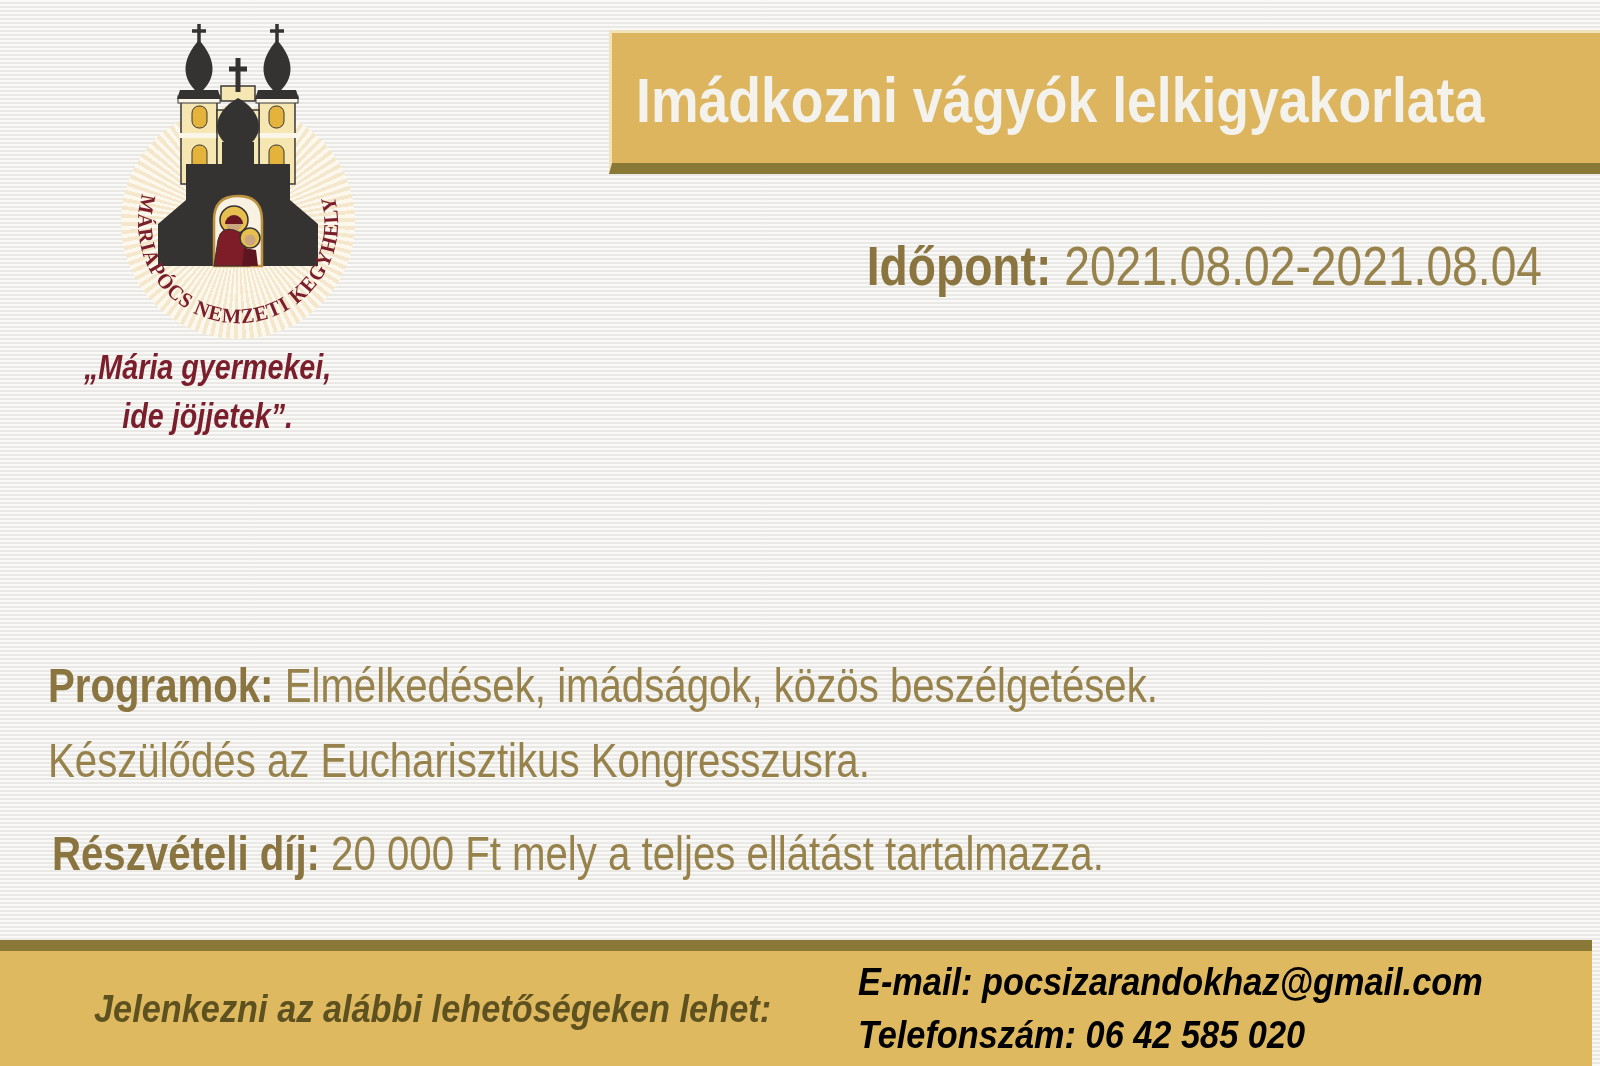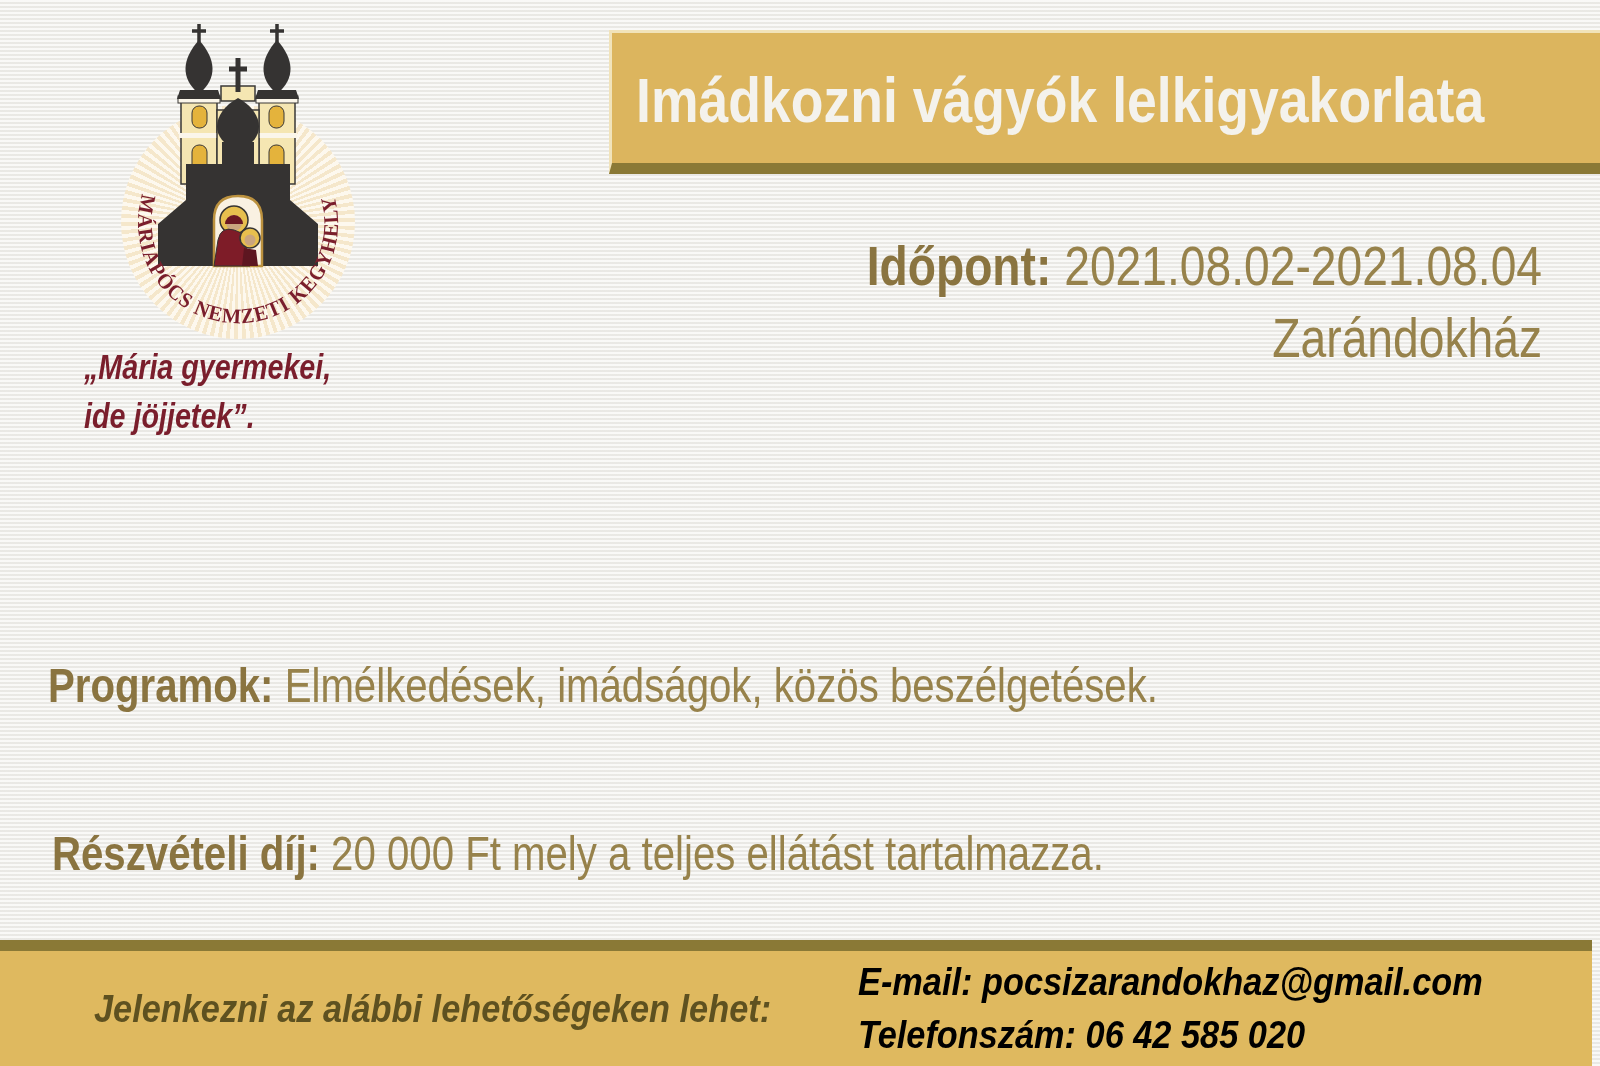--- a/index.html
+++ b/index.html
@@ -15,21 +15,21 @@
   .logo { position:absolute; left:108px; top:12px; width:260px; height:330px; }
   .sunburst {
     position:absolute; left:13px; top:93px; width:234px; height:234px; border-radius:50%;
     background:repeating-conic-gradient(from 0deg, #f5e7cb 0deg 2deg, #fdf8ee 2deg 4deg);
   }
   svg.emblem { position:absolute; left:0; top:0; width:260px; height:330px; }
 
   
   .quote {
     position:absolute; left:84px; top:342px; color:#7a1e2c;
-    font-style:italic; font-weight:bold; font-size:35px; line-height:49px;
+    font-style:italic; font-weight:bold; font-size:35px; line-height:49px;text-align:center;
   }
   .quote .qline { display:block; white-space:nowrap; transform:scaleX(.82); transform-origin:0 50%; }
 
   
   .banner {
     position:absolute; left:609px; right:0; top:30px; height:144px;
     background:#dcb55e;
     border-top:3px solid #f1e3ba; border-left:3px solid #f1e3ba;
     border-bottom:11px solid #8a7936;
   }
@@ -134,30 +134,30 @@
   <div class="banner">
     <div class="banner-title">Imádkozni vágyók lelkigyakorlata</div>
   </div>
 
   <div class="event">
     <div class="line">
       <span class="cond">
         <span class="label">Időpont:</span><span> 2021.08.02-2021.08.04</span>
       </span>
     </div>
-    <div class="line">
-      <span class="cond">Zarándokház</span>
-    </div>
   </div>
 
   <div class="programs">
     <div class="pline">
       <span class="condL">
         <span class="label">Programok:</span><span> Elmélkedések, imádságok, közös beszélgetések.</span>
       </span>
+    </div>
+    <div class="pline">
+      <span class="condL">Készülődés az Eucharisztikus Kongresszusra.</span>
     </div>
   </div>
 
   <div class="fee">
     <div class="pline">
       <span class="condL">
         <span class="label">Részvételi díj:</span><span> 20 000 Ft mely a teljes ellátást tartalmazza.</span>
       </span>
     </div>
   </div>

